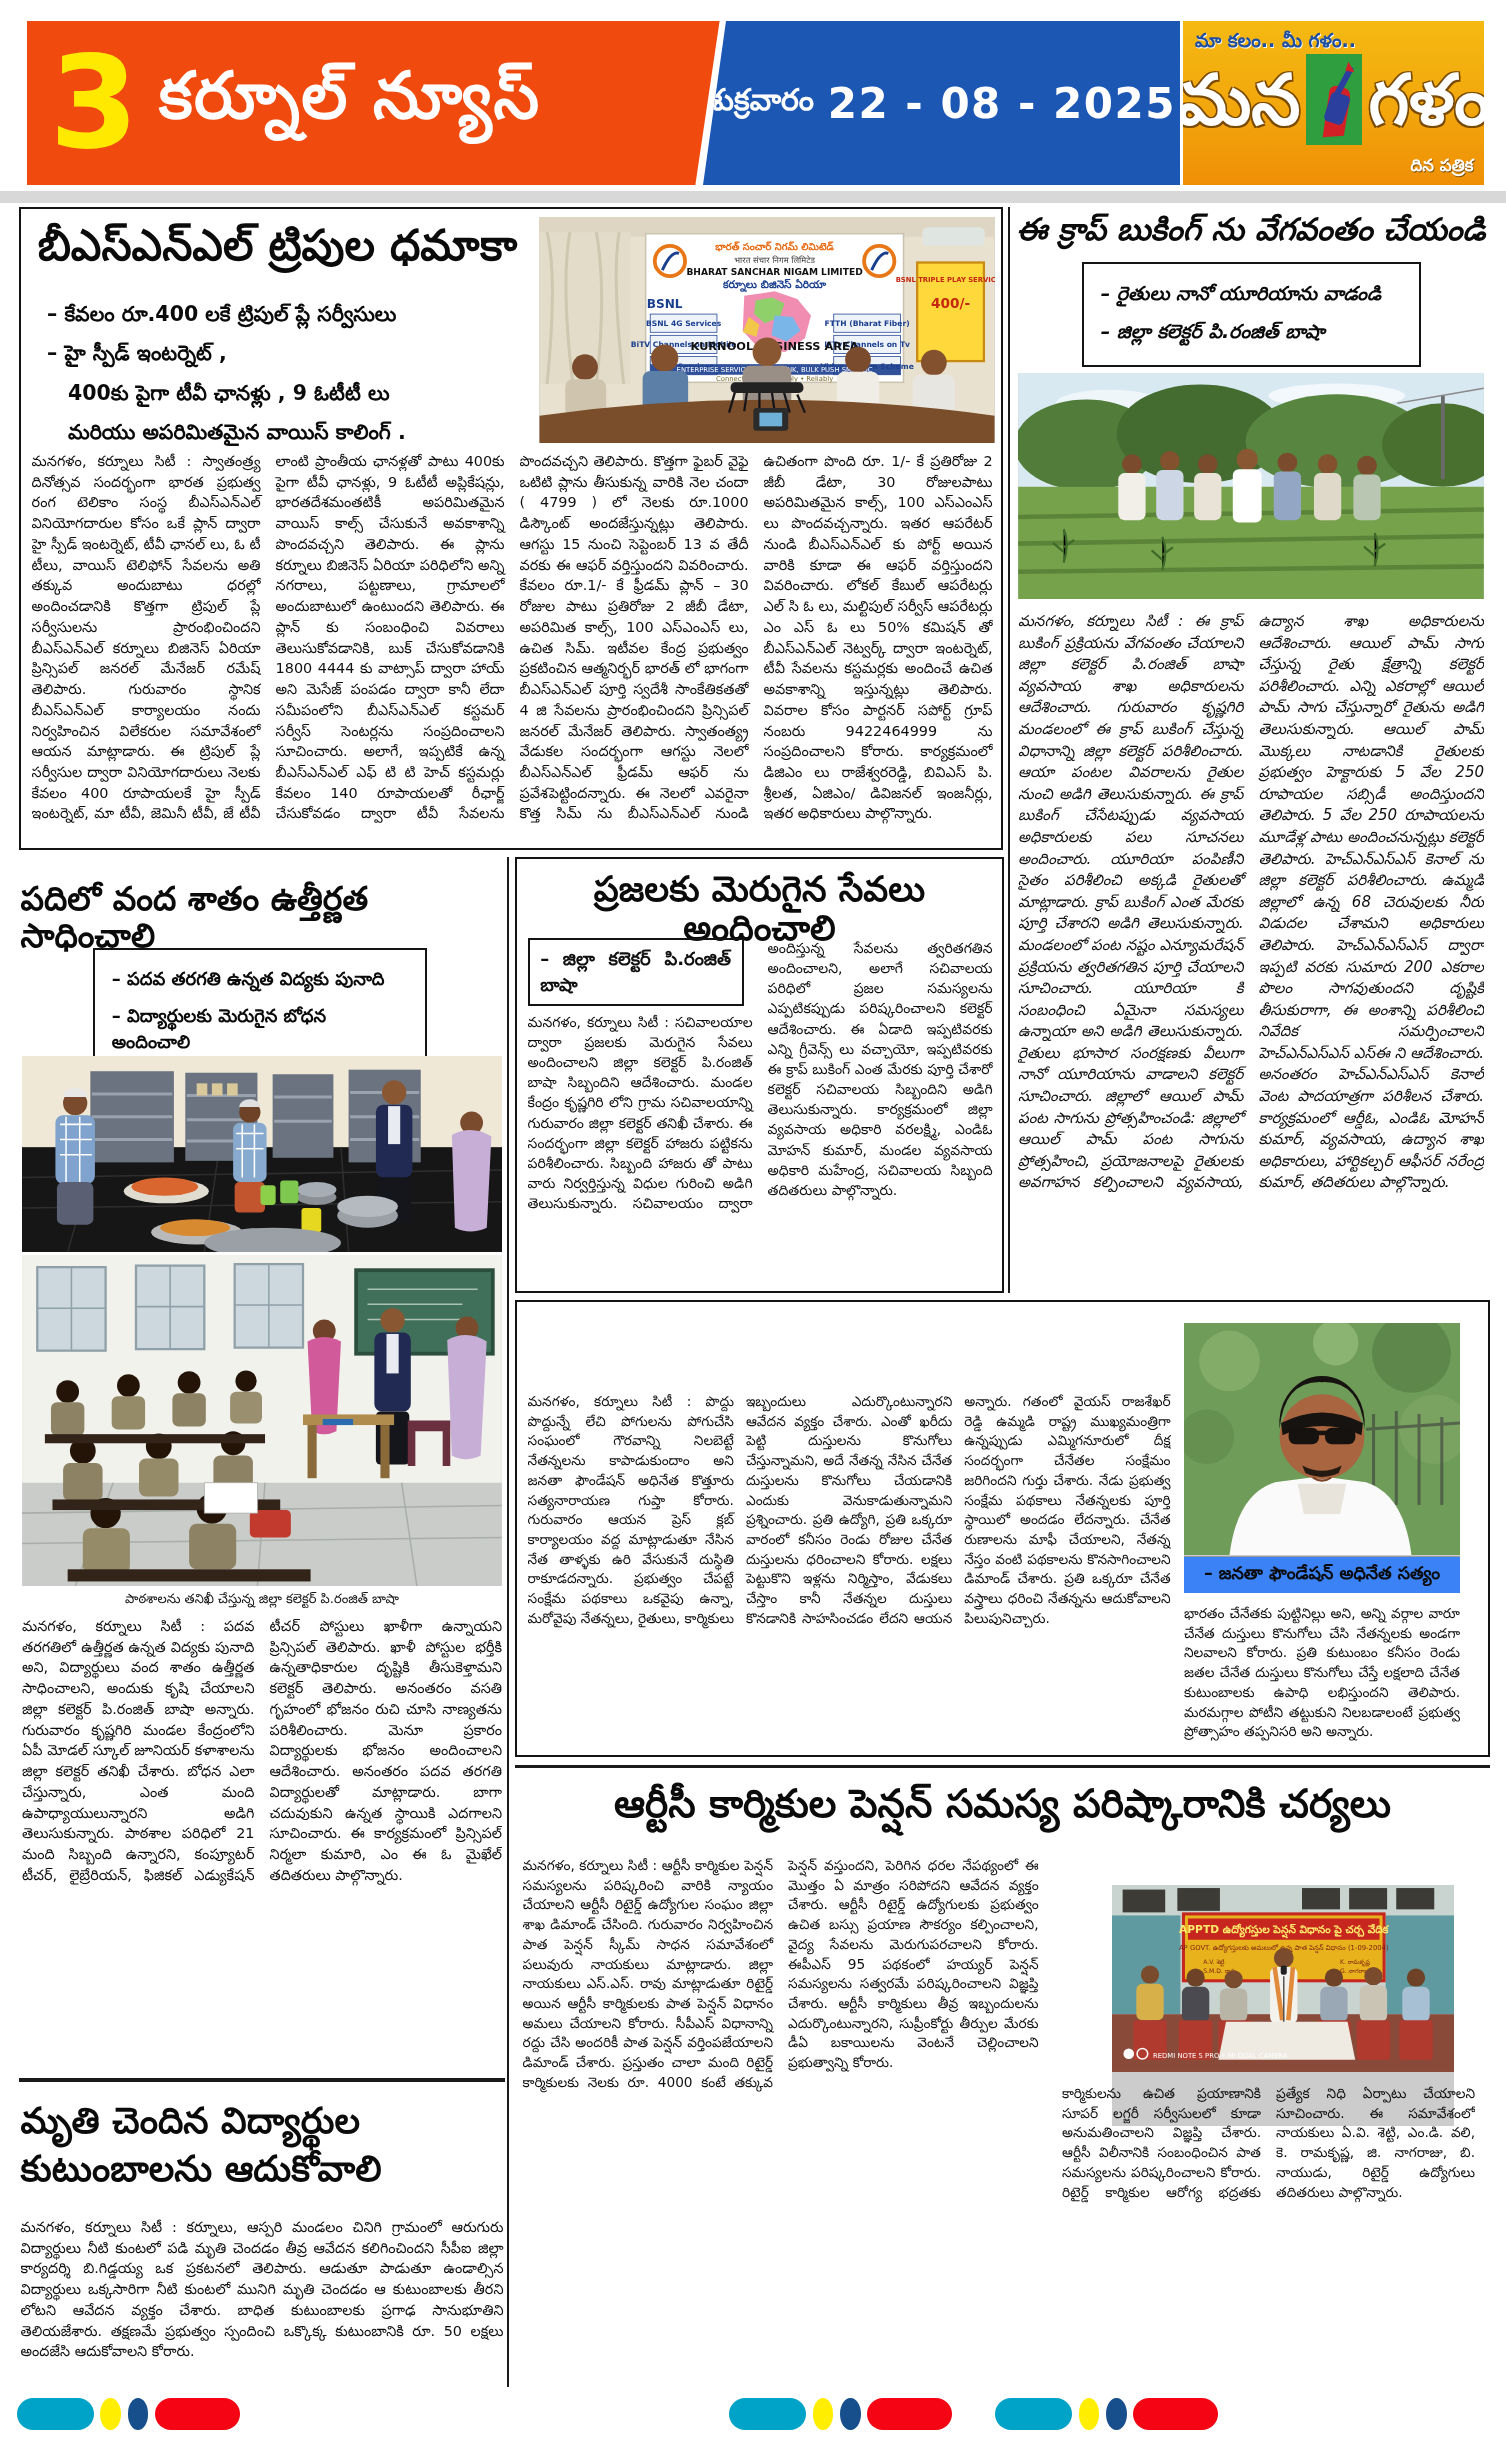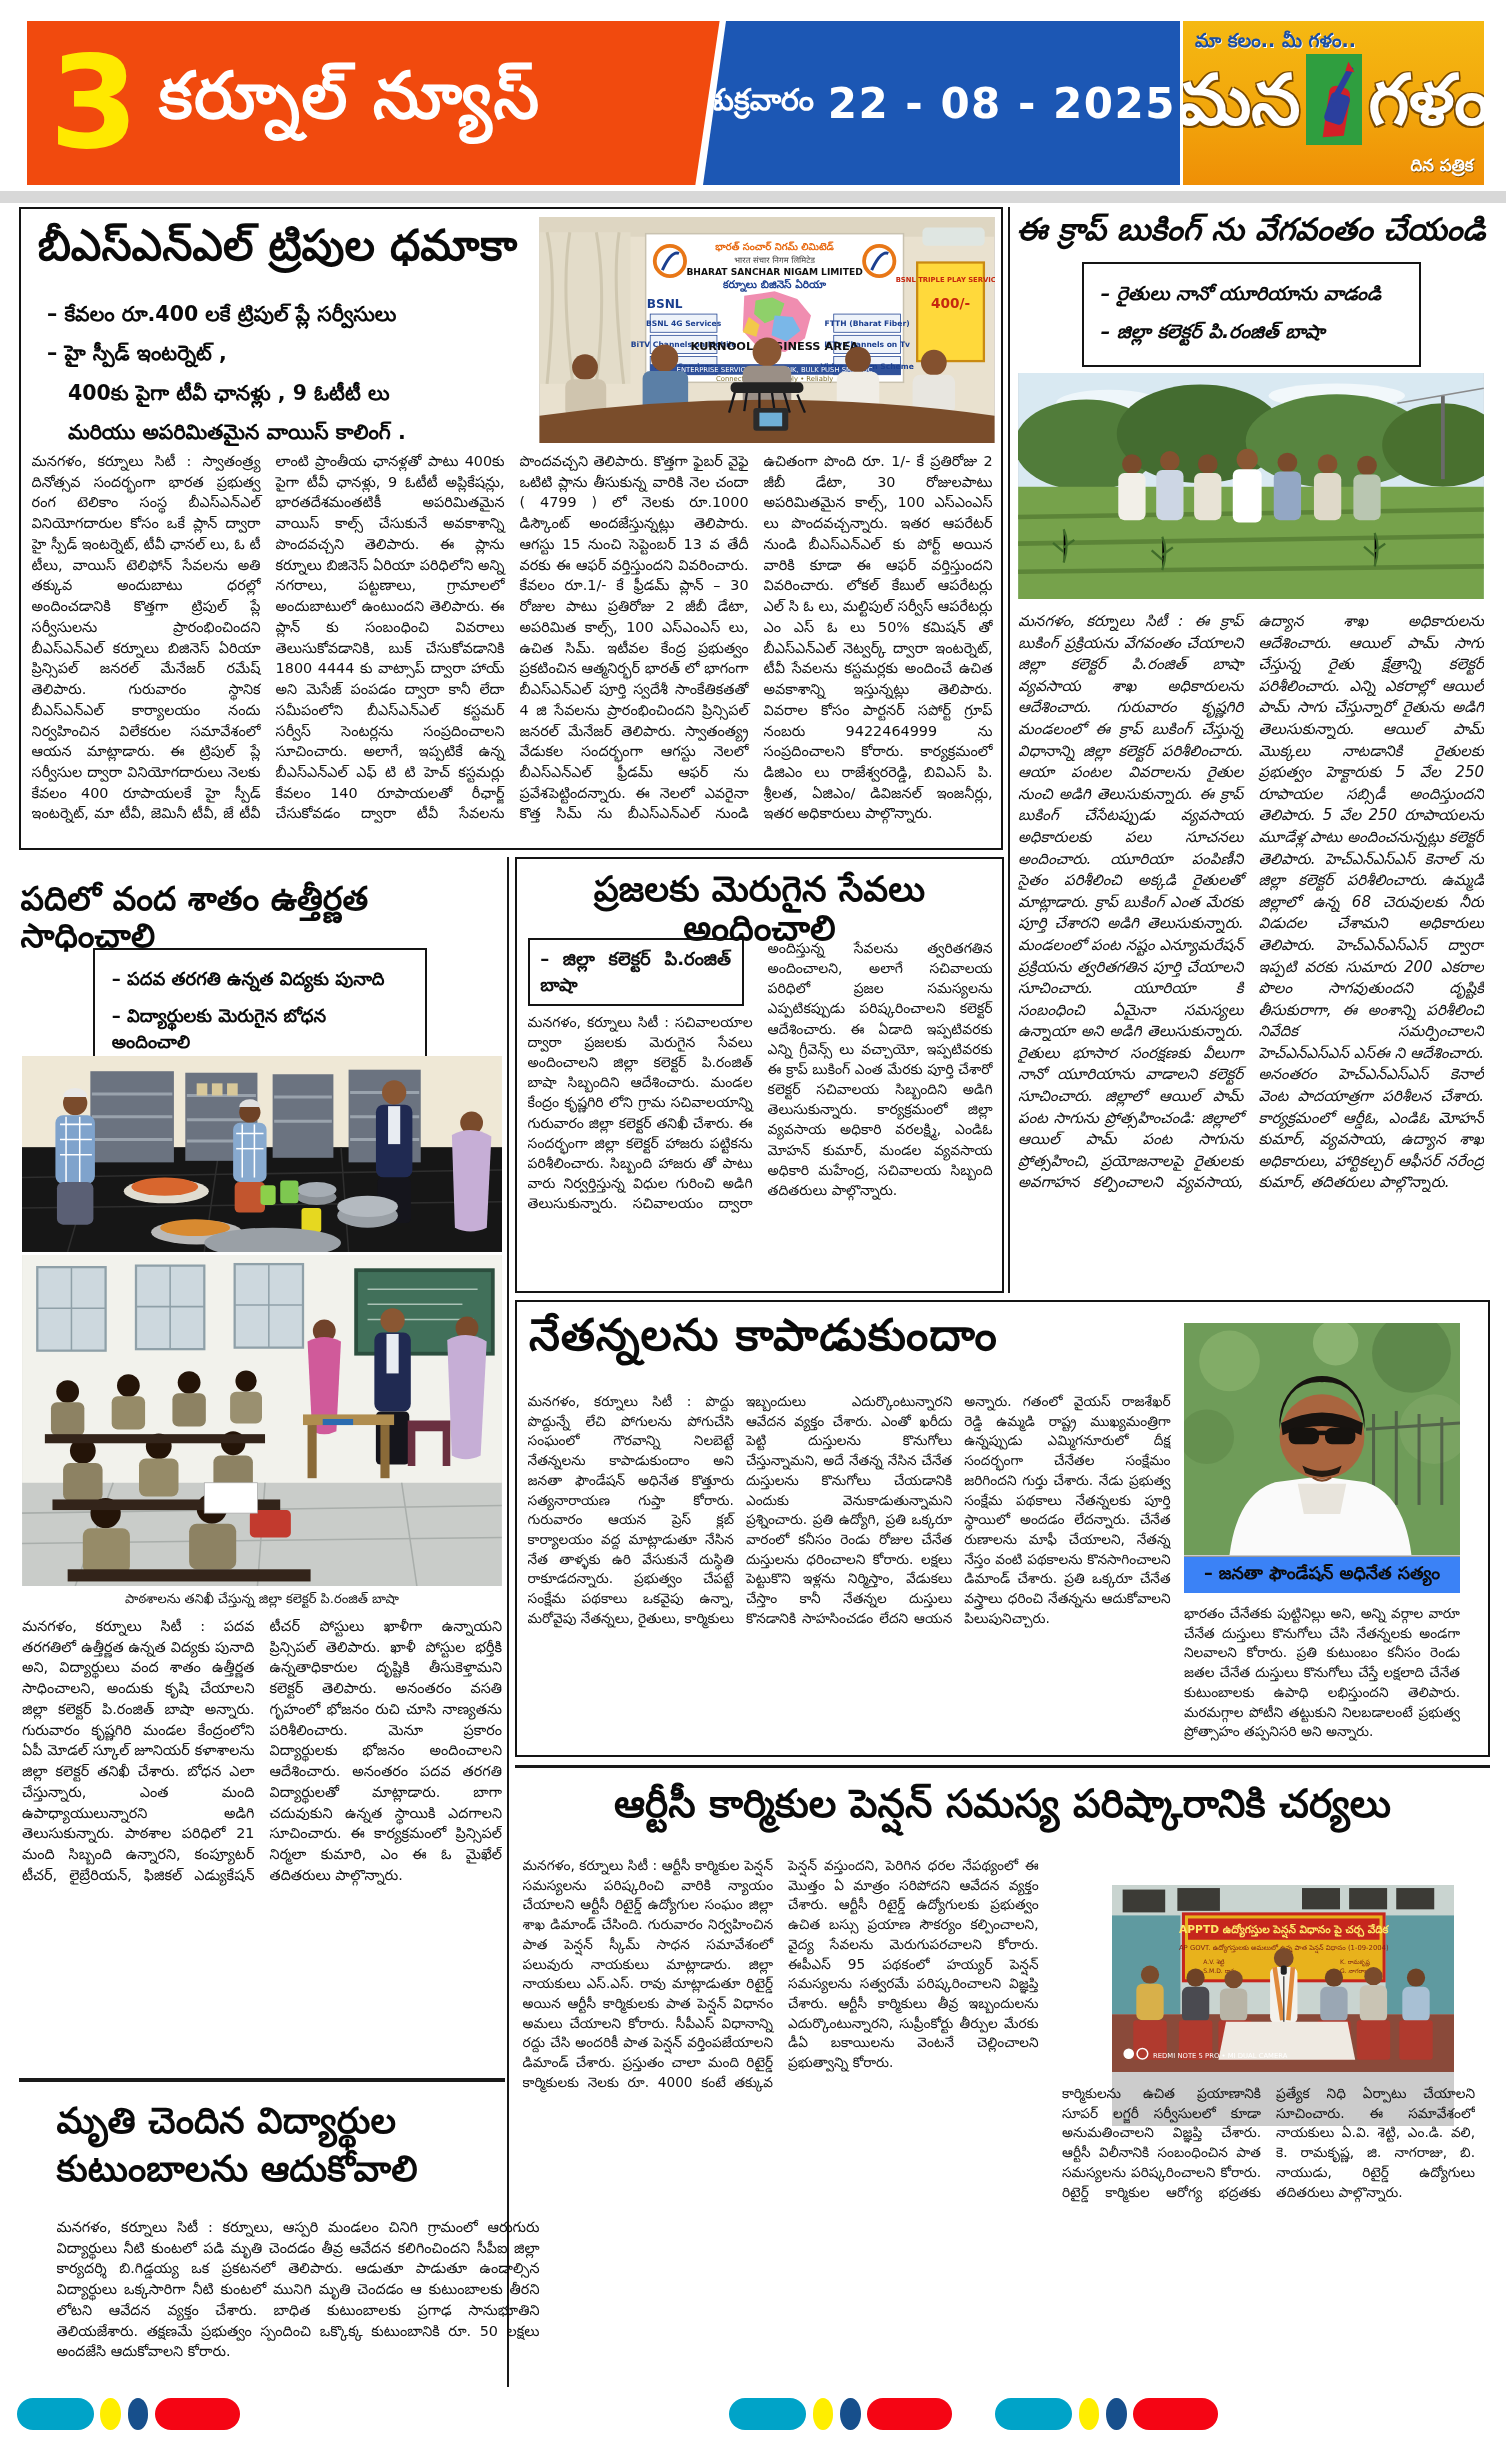--- a/index.html
+++ b/index.html
@@ -422,21 +422,20 @@
 
   <div class="abox bordered" style="left:515px;top:857px;width:489px;height:436px;">
     <div class="headline" style="position:absolute;left:0;top:10.6px;width:100%;font-size:35px;text-align:center;">ప్రజలకు మెరుగైన సేవలు అందించాలి</div>
     <div class="body-text cols2" style="position:absolute;left:10.6px;top:79px;width:465px;height:343px;font-size:14px;">
       <span class="byline-box">– జిల్లా కలెక్టర్ పి.రంజిత్ బాషా</span>
       <span>మనగళం, కర్నూలు సిటీ : సచివాలయాల ద్వారా ప్రజలకు మెరుగైన సేవలు అందించాలని జిల్లా కలెక్టర్ పి.రంజిత్ బాషా సిబ్బందిని ఆదేశించారు. మండల కేంద్రం కృష్ణగిరి లోని గ్రామ సచివాలయాన్ని గురువారం జిల్లా కలెక్టర్ తనిఖీ చేశారు. ఈ సందర్భంగా జిల్లా కలెక్టర్ హాజరు పట్టికను పరిశీలించారు. సిబ్బంది హాజరు తో పాటు వారు నిర్వర్తిస్తున్న విధుల గురించి అడిగి తెలుసుకున్నారు. సచివాలయం ద్వారా అందిస్తున్న సేవలను త్వరితగతిన అందించాలని, అలాగే సచివాలయ పరిధిలో ప్రజల సమస్యలను ఎప్పటికప్పుడు పరిష్కరించాలని కలెక్టర్ ఆదేశించారు. ఈ ఏడాది ఇప్పటివరకు ఎన్ని గ్రీవెన్స్ లు వచ్చాయో, ఇప్పటివరకు ఈ క్రాప్ బుకింగ్ ఎంత మేరకు పూర్తి చేశారో కలెక్టర్ సచివాలయ సిబ్బందిని అడిగి తెలుసుకున్నారు. కార్యక్రమంలో జిల్లా వ్యవసాయ అధికారి వరలక్ష్మి, ఎండిఓ మోహన్ కుమార్, మండల వ్యవసాయ అధికారి మహేంద్ర, సచివాలయ సిబ్బంది తదితరులు పాల్గొన్నారు.</span>
     </div>
   </div>
 
   <div class="abox bordered" style="left:515px;top:1300px;width:975px;height:457px;">
-    <div class="headline" style="position:absolute;left:12px;top:7.6px;width:608px;font-size:44px;font-weight:900;letter-spacing:0.8px;">నేతన్నలను కాపాడుకుందాం</div>
 
     <div class="photo" style="left:667px;top:21px;width:276px;height:270px;">
       <svg width="276" height="232" viewBox="0 0 364 306">
         <rect width="364" height="306" fill="#6f9c59"></rect>
         <circle cx="60" cy="50" r="40" fill="#87b06a" opacity="0.8"></circle>
         <circle cx="300" cy="40" r="52" fill="#5a8347" opacity="0.8"></circle>
         <circle cx="200" cy="26" r="30" fill="#97bd7c" opacity="0.7"></circle>
         <circle cx="330" cy="140" r="46" fill="#7fa766" opacity="0.7"></circle>
         <circle cx="30" cy="150" r="36" fill="#618b4c" opacity="0.7"></circle>
         <g stroke="#3c3c3c" stroke-width="4" opacity="0.6">
@@ -527,21 +526,21 @@
         <path d="M150 180 h160 l10 50 h-180 z" fill="#efeae2"></path>
         <circle cx="22" cy="222" r="7" fill="#ffffff"></circle>
           <circle cx="40" cy="222" r="7" fill="none" stroke="#fff" stroke-width="2"></circle>
         <text x="54" y="227" font-size="9" fill="#ffffff">REDMI NOTE 5 PRO  •  MI DUAL CAMERA</text>
       </svg>
     </div>
 
     <div class="body-text cols2" style="position:absolute;left:547px;top:313px;width:413px;height:295px;font-size:13.7px;">కార్మికులను ఉచిత ప్రయాణానికి సూపర్ లగ్జరీ సర్వీసులలో కూడా అనుమతించాలని విజ్ఞప్తి చేశారు. ఆర్టీసీ విలీనానికి సంబంధించిన పాత సమస్యలను పరిష్కరించాలని కోరారు. రిటైర్డ్ కార్మికుల ఆరోగ్య భద్రతకు ప్రత్యేక నిధి ఏర్పాటు చేయాలని సూచించారు. ఈ సమావేశంలో నాయకులు ఏ.వి. శెట్టి, ఎం.డి. వలి, కె. రామకృష్ణ, జి. నాగరాజు, బి. నాయుడు, రిటైర్డ్ ఉద్యోగులు తదితరులు పాల్గొన్నారు.</div>
   </div>
 
-  <div class="abox" style="left:19px;top:2089px;width:486px;height:298px;margin-left:36px;">
+  <div class="abox" style="left:19px;top:2089px;width:486px;height:298px;">
     <div class="headline" style="position:absolute;left:1.5px;top:7.6px;width:471px;font-size:36px;font-weight:900;line-height:1.35;">మృతి చెందిన విద్యార్థుల కుటుంబాలను ఆదుకోవాలి</div>
     <div class="body-text" style="position:absolute;left:1.5px;top:128px;width:483px;height:167px;font-size:14.4px;">మనగళం, కర్నూలు సిటీ : కర్నూలు, ఆస్పరి మండలం చినిగి గ్రామంలో ఆరుగురు విద్యార్థులు నీటి కుంటలో పడి మృతి చెందడం తీవ్ర ఆవేదన కలిగించిందని సీపీఐ జిల్లా కార్యదర్శి బి.గిడ్డయ్య ఒక ప్రకటనలో తెలిపారు. ఆడుతూ పాడుతూ ఉండాల్సిన విద్యార్థులు ఒక్కసారిగా నీటి కుంటలో మునిగి మృతి చెందడం ఆ కుటుంబాలకు తీరని లోటని ఆవేదన వ్యక్తం చేశారు. బాధిత కుటుంబాలకు ప్రగాఢ సానుభూతిని తెలియజేశారు. తక్షణమే ప్రభుత్వం స్పందించి ఒక్కొక్క కుటుంబానికి రూ. 50 లక్షలు అందజేసి ఆదుకోవాలని కోరారు.</div>
   </div>
 
   <div class="pillgroup" style="left:16.7px;">
     <span class="p-cyan"></span>
     <span class="p-yellow"></span>
     <span class="p-navy"></span>
     <span class="p-red"></span>
   </div>

